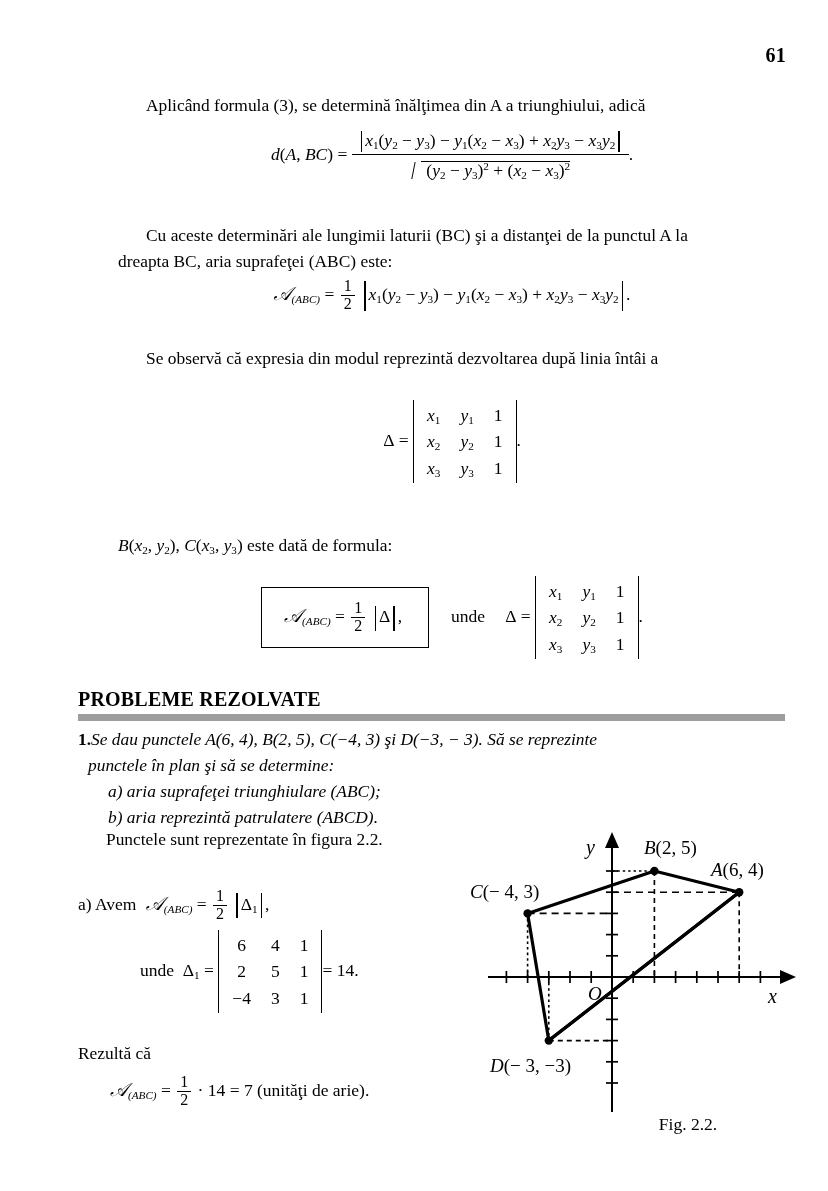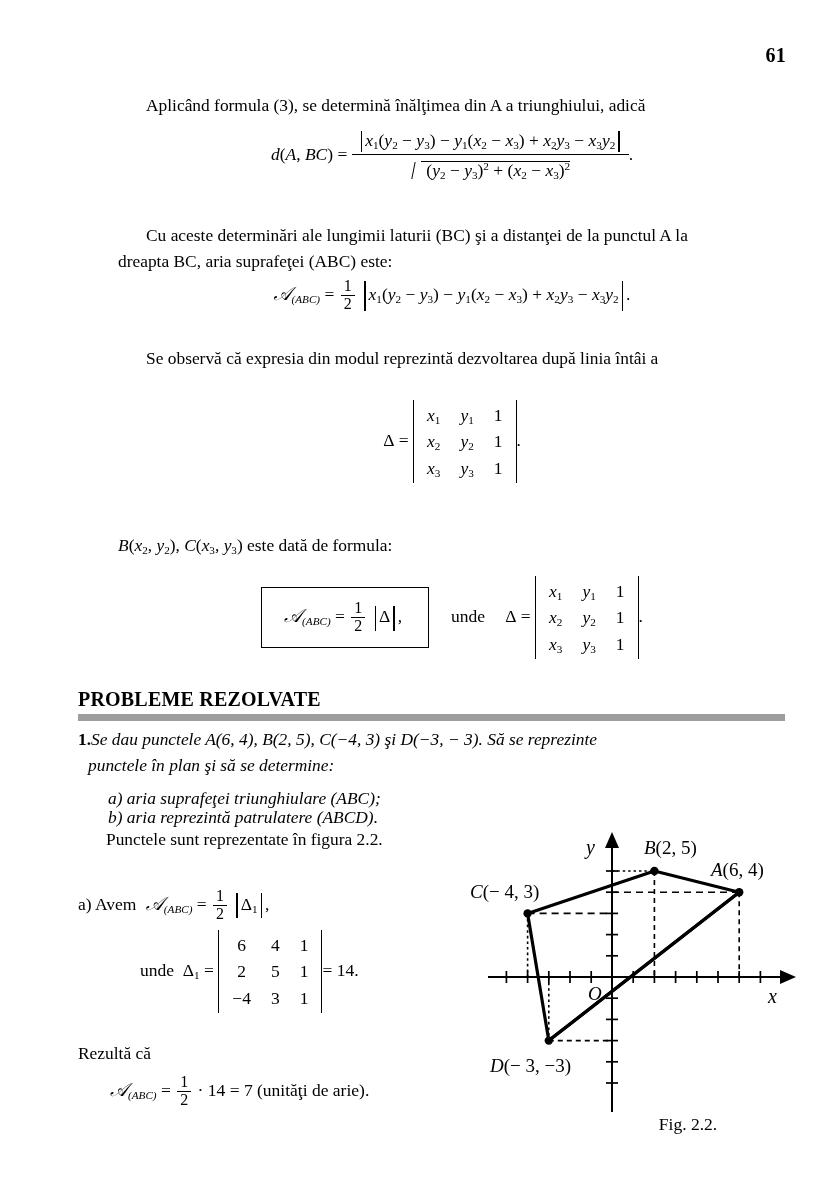--- a/index.html
+++ b/index.html
@@ -277,21 +277,21 @@
     </span>
   </div>
 
   <div class="section-heading">PROBLEME REZOLVATE</div>
   <div class="section-rule"></div>
 
   <div class="body-block" style="left:78px; top:726px; width:708px;">
     <b>1.</b><span class="it">Se dau punctele  A(6, 4),  B(2, 5),  C(−4, 3)  şi  D(−3, − 3).  Să  se  reprezinte</span>
   </div>
   <div class="body-block it" style="left:88px; top:752px; width:708px;">punctele în plan şi să se determine:</div>
-  <div class="body-block it" style="left:108px; top:778px; width:678px;margin-top:7px;">a) aria suprafeţei triunghiulare (ABC);</div>
+  <div class="body-block it" style="left:108px; top:778px; width:678px;">a) aria suprafeţei triunghiulare (ABC);</div>
   <div class="body-block it" style="left:108px; top:804px; width:678px;">b) aria reprezintă patrulatere (ABCD).</div>
   <div class="body-block" style="left:78px; top:826px; width:420px; text-indent:28px;">Punctele sunt reprezentate în figura 2.2.</div>
 
   <div style="position:absolute; left:78px; top:888px;">
     <span class="math">
       <span>a) Avem</span>
       <span class="scriptA" style="margin-left:5px;">𝒜</span><sub class="s" style="font-style:italic;">(ABC)</sub>&nbsp;=
       <span class="frac"><span class="num">1</span><span class="den">2</span></span>
       <span class="bar" style="height:25px;"></span>Δ<sub class="s">1</sub><span class="bar" style="height:25px;"></span>,
     </span>

